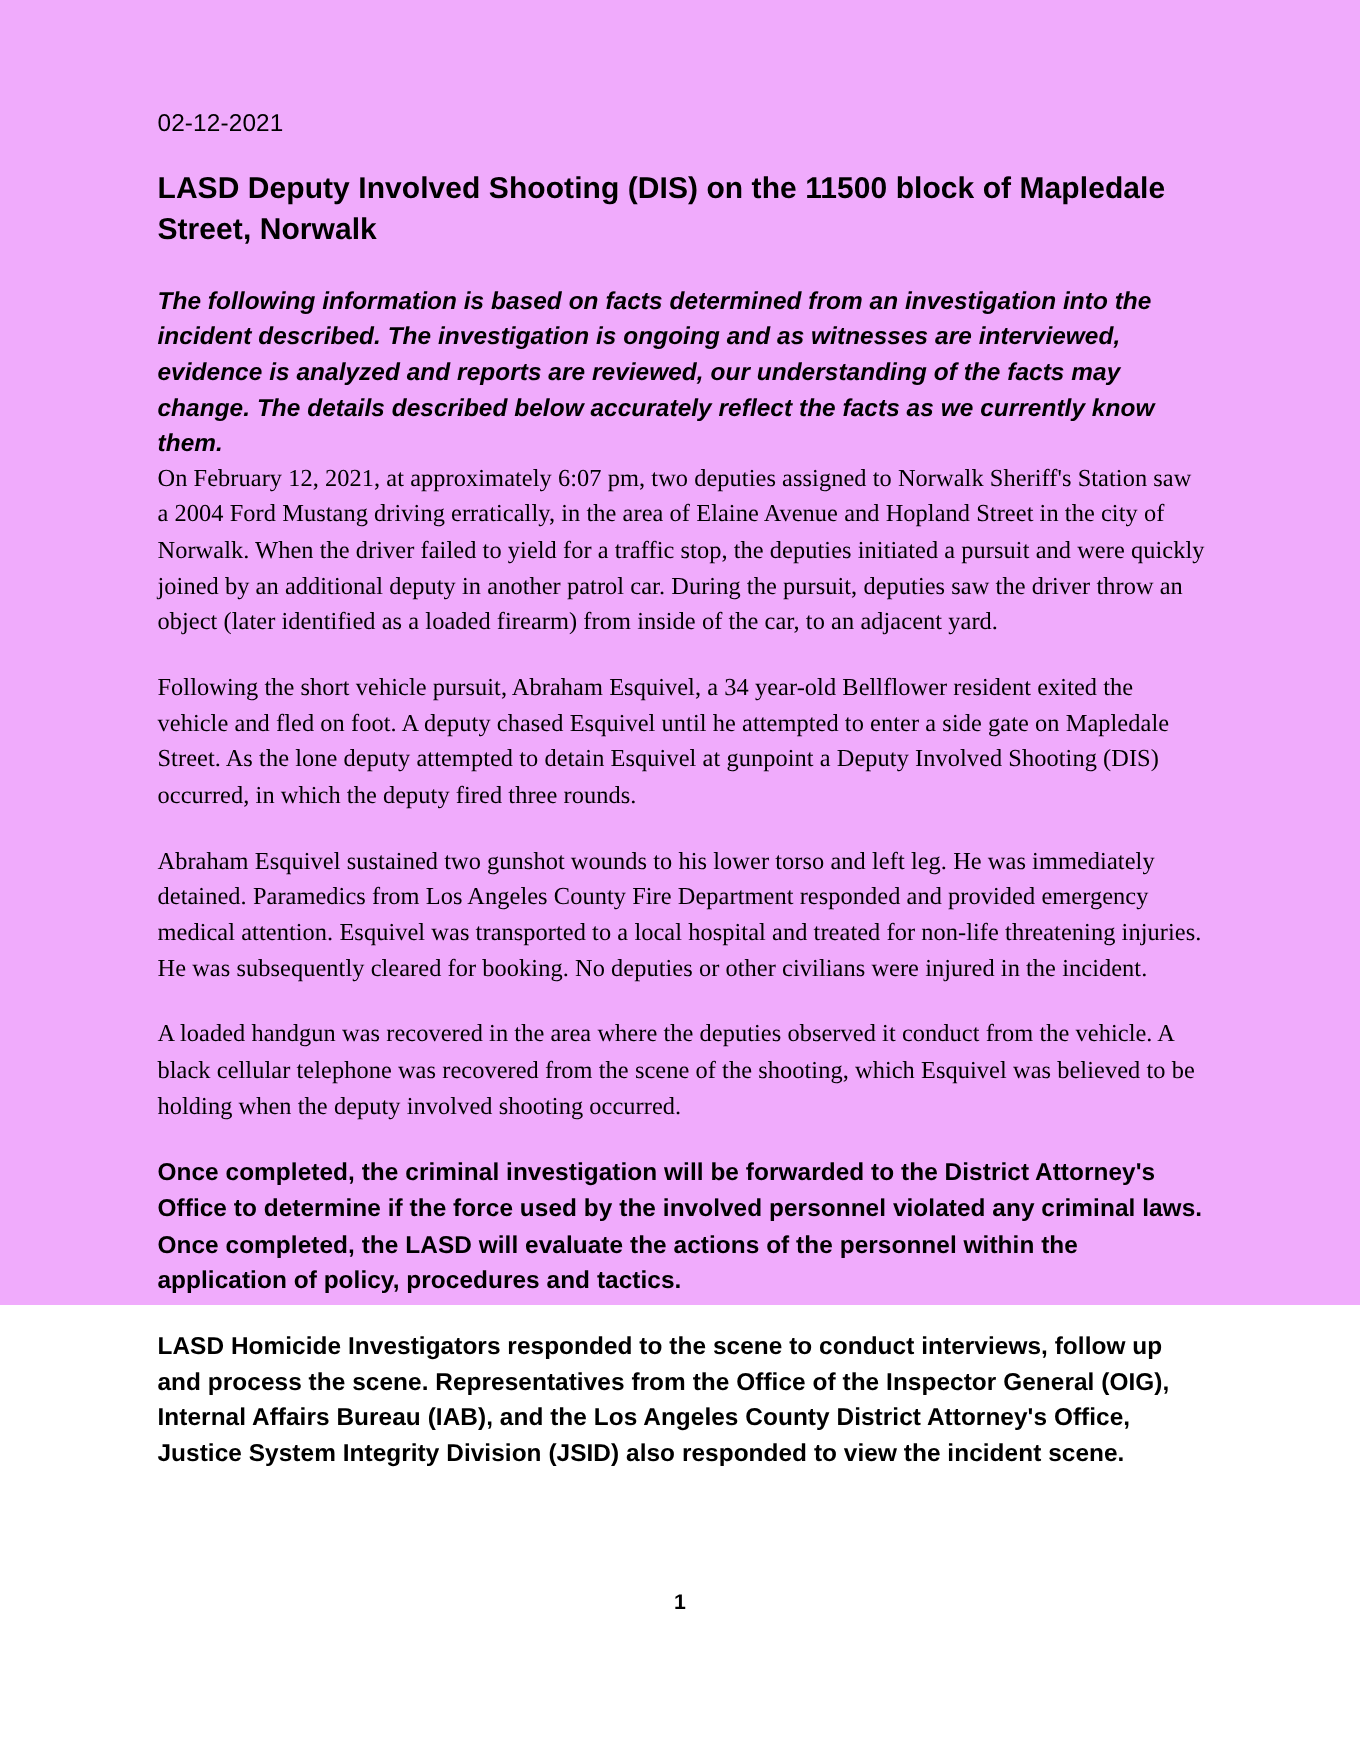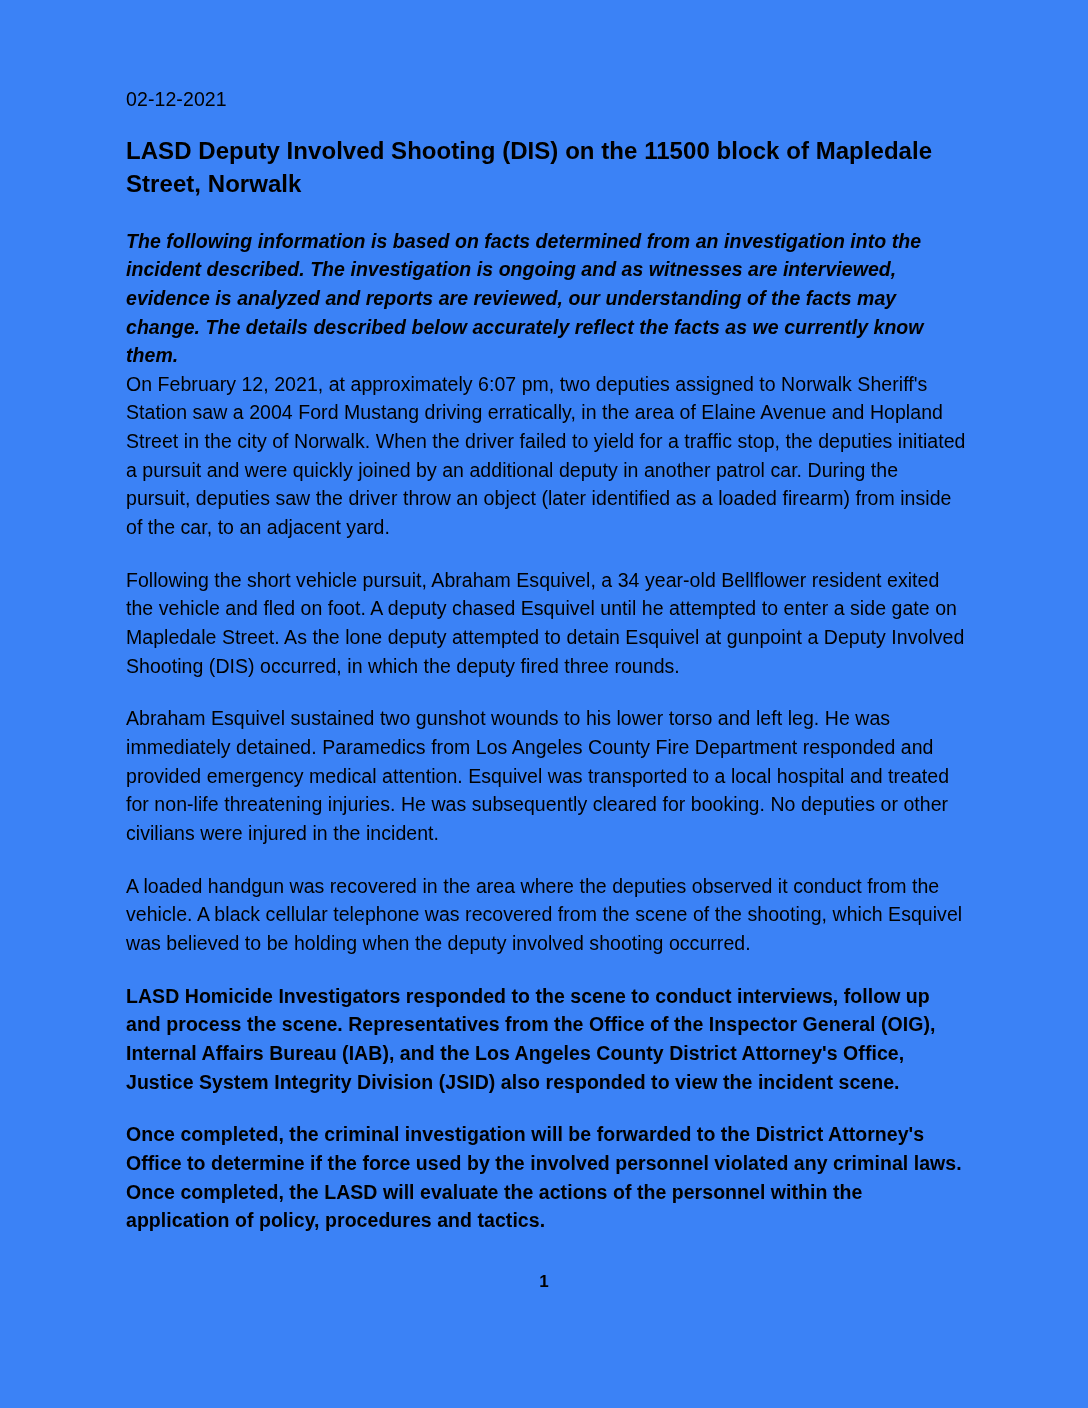--- a/index.html
+++ b/index.html
@@ -13,22 +13,22 @@
     font-family: "Liberation Sans", sans-serif;
     color: #000000;
     position: relative;
     overflow: hidden;
   }
   .page {
     position: absolute;
     left: 0;
     top: 0;
     width: 1088px;
-    height: 1408px;
-    background: #3b82f6;
+    height: 1044px;
+    background: #f0abfc;
   }
   .content {
     position: absolute;
     left: 126px;
     top: 86px;
     width: 840px;
   }
   .date-line {
     font-size: 19.5px;
     line-height: 1.35;
@@ -47,20 +47,21 @@
     font-weight: bold;
     font-style: italic;
     line-height: 1.47;
     letter-spacing: 0.05px;
   }
   .para {
     font-size: 19.5px;
     line-height: 1.47;
     margin-bottom: 24px;
     letter-spacing: 0.05px;
+    font-family: Liberation Serif, serif;
   }
   .para-bold {
     font-size: 19.5px;
     font-weight: bold;
     line-height: 1.47;
     margin-bottom: 24px;
     letter-spacing: 0.05px;
   }
   .page-number {
     position: absolute;
@@ -85,20 +86,20 @@
     <div class="disclaimer">The following information is based on facts determined from an investigation into the incident described.  The investigation is ongoing and as witnesses are interviewed, evidence is analyzed and reports are reviewed, our understanding of the facts may change.  The details described below accurately reflect the facts as we currently know them.</div>
 
     <div class="para">On February 12, 2021, at approximately 6:07 pm, two deputies assigned to Norwalk Sheriff's Station saw a 2004 Ford Mustang driving erratically, in the area of Elaine Avenue and Hopland Street in the city of Norwalk.  When the driver failed to yield for a traffic stop, the deputies initiated a pursuit and were quickly joined by an additional deputy in another patrol car.  During the pursuit, deputies saw the driver throw an object (later identified as a loaded firearm) from inside of the car, to an adjacent yard.</div>
 
     <div class="para">Following the short vehicle pursuit, Abraham Esquivel, a 34 year-old Bellflower resident exited the vehicle and fled on foot.  A deputy chased Esquivel until he attempted to enter a side gate on Mapledale Street.  As the lone deputy attempted to detain Esquivel at gunpoint a Deputy Involved Shooting (DIS) occurred, in which the deputy fired three rounds.</div>
 
     <div class="para">Abraham Esquivel sustained two gunshot wounds to his lower torso and left leg.  He was immediately detained.  Paramedics from Los Angeles County Fire Department responded and provided emergency medical attention.  Esquivel was transported to a local hospital and treated for non-life threatening injuries.  He was subsequently cleared for booking.  No deputies or other civilians were injured in the incident.</div>
 
     <div class="para">A loaded handgun was recovered in the area where the deputies observed it conduct from the vehicle.  A black cellular telephone was recovered from the scene of the shooting, which Esquivel was believed to be holding when the deputy involved shooting occurred.</div>
 
+    <div class="para-bold">Once completed, the criminal investigation will be forwarded to the District Attorney's Office to determine if the force used by the involved personnel violated any criminal laws.  Once completed, the LASD will evaluate the actions of the personnel within the application of policy, procedures and tactics.</div>
+
     <div class="para-bold">LASD Homicide Investigators responded to the scene to conduct interviews, follow up and process the scene.  Representatives from the Office of the Inspector General (OIG), Internal Affairs Bureau (IAB), and the Los Angeles County District Attorney's Office, Justice System Integrity Division (JSID) also responded to view the incident scene.</div>
-
-    <div class="para-bold">Once completed, the criminal investigation will be forwarded to the District Attorney's Office to determine if the force used by the involved personnel violated any criminal laws.  Once completed, the LASD will evaluate the actions of the personnel within the application of policy, procedures and tactics.</div>
 
   </div>
 
   <div class="page-number">1</div>
 </div>
 
 </body></html>

